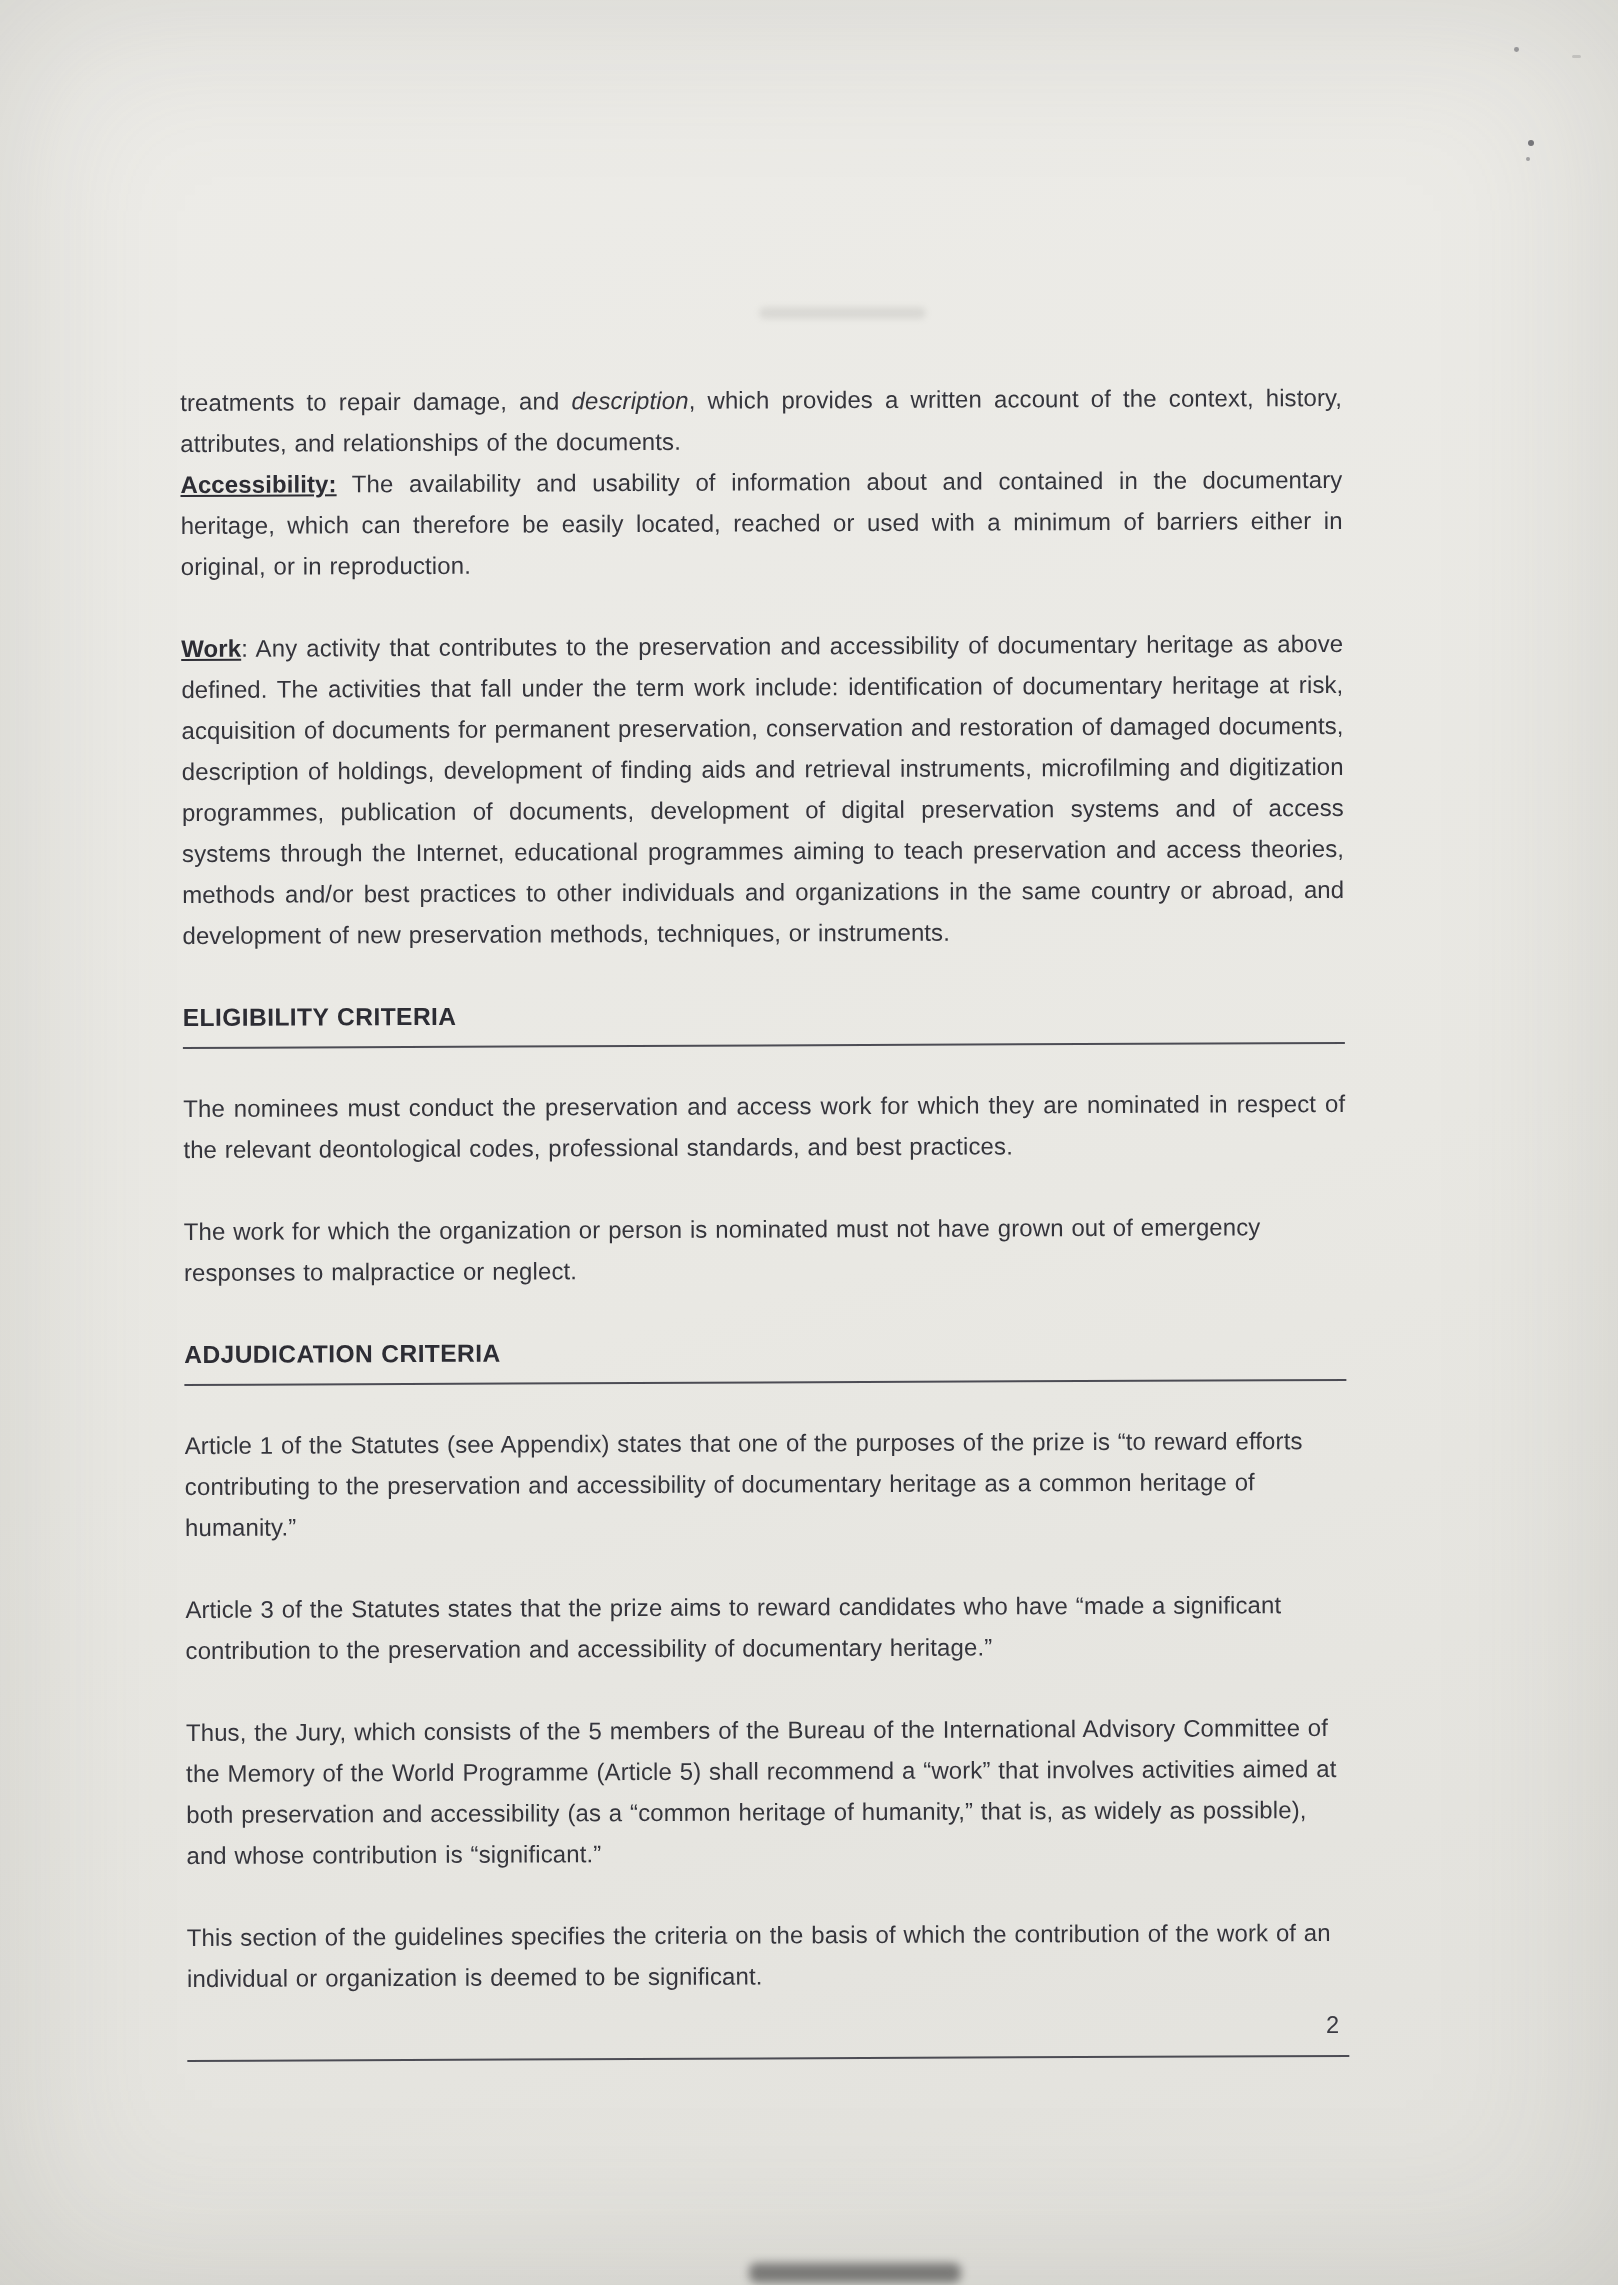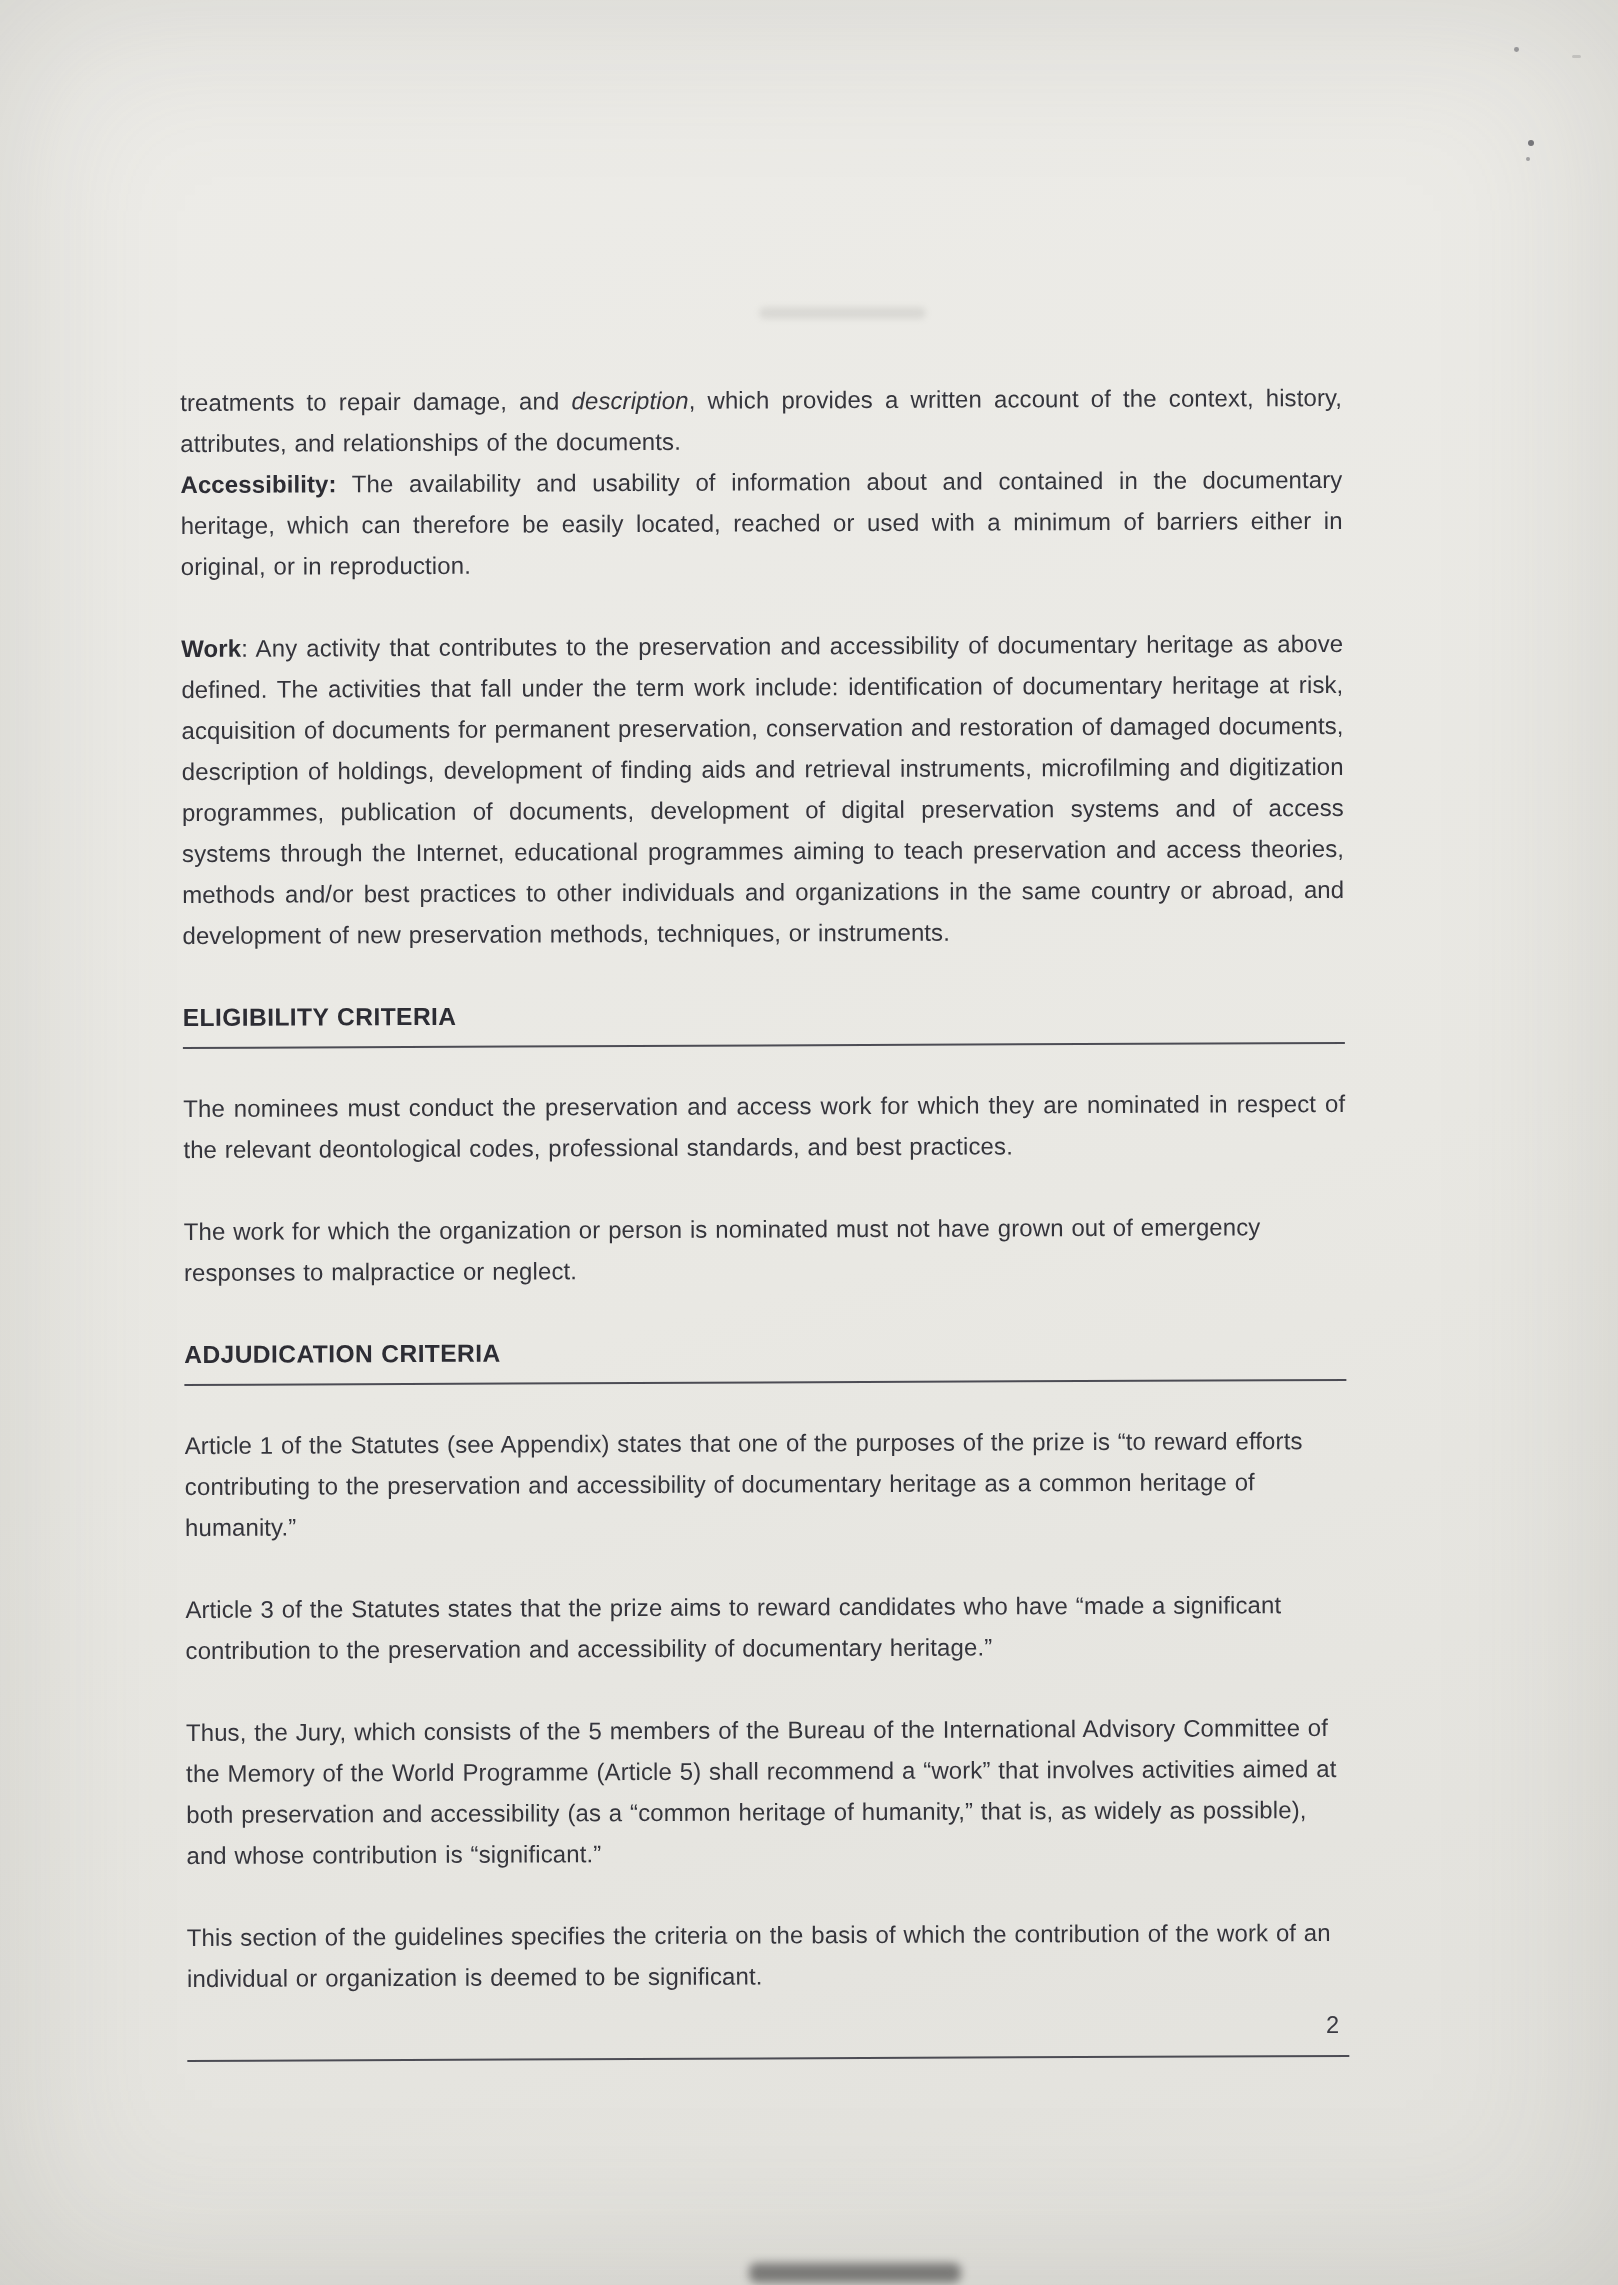--- a/index.html
+++ b/index.html
@@ -39,21 +39,21 @@
   .section-heading{
     font-size:24.6px;
     font-weight:bold;
     color:#2d2d34;
     letter-spacing:0.4px;
     margin:37px 0 39px;
     padding-bottom:8.9px;
     border-bottom:2.5px solid var(--rule);
   }
   .section-heading.first{margin-top:29.6px;}
-  strong{color:#2d2d34;}
+  strong{color:#2d2d34;text-decoration:underline;}
   em{font-style:italic;}
   .bottom-rule{
     height:0;
     border-top:2.5px solid var(--rule);
     margin-top:61px;
   }
   .page-number{
     position:absolute;
     left:1326px;top:2012px;
     font-size:23.6px;

